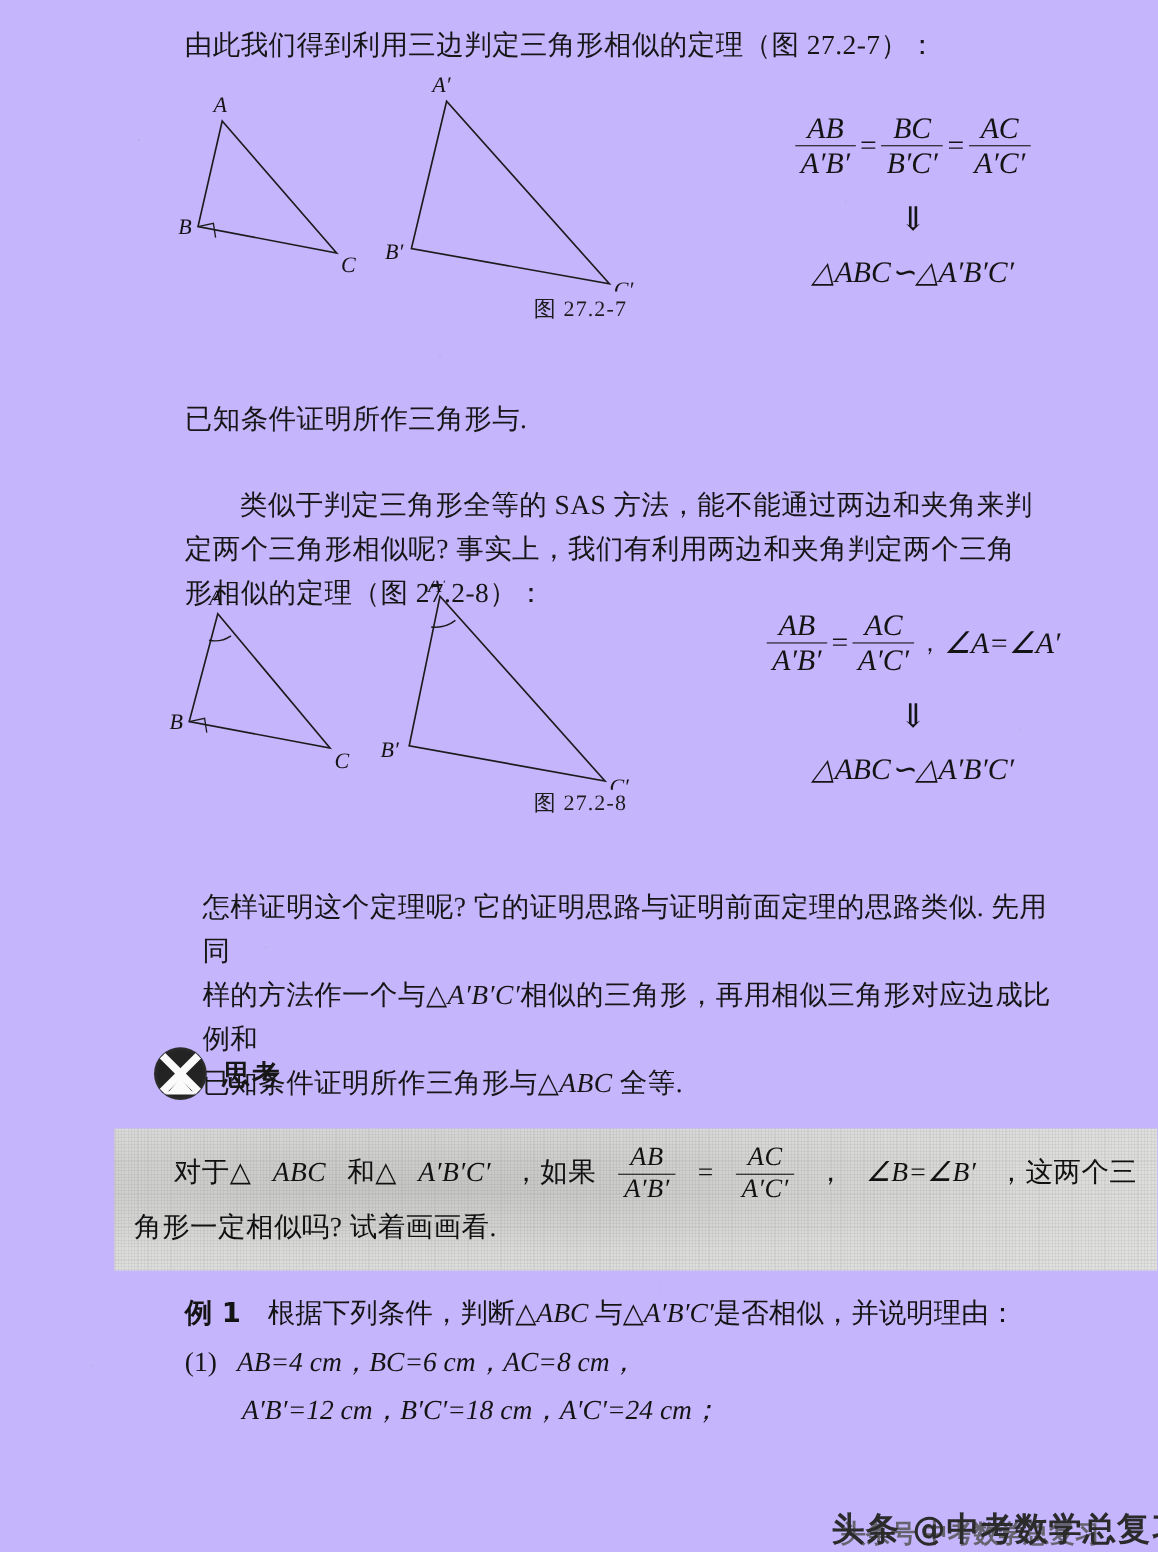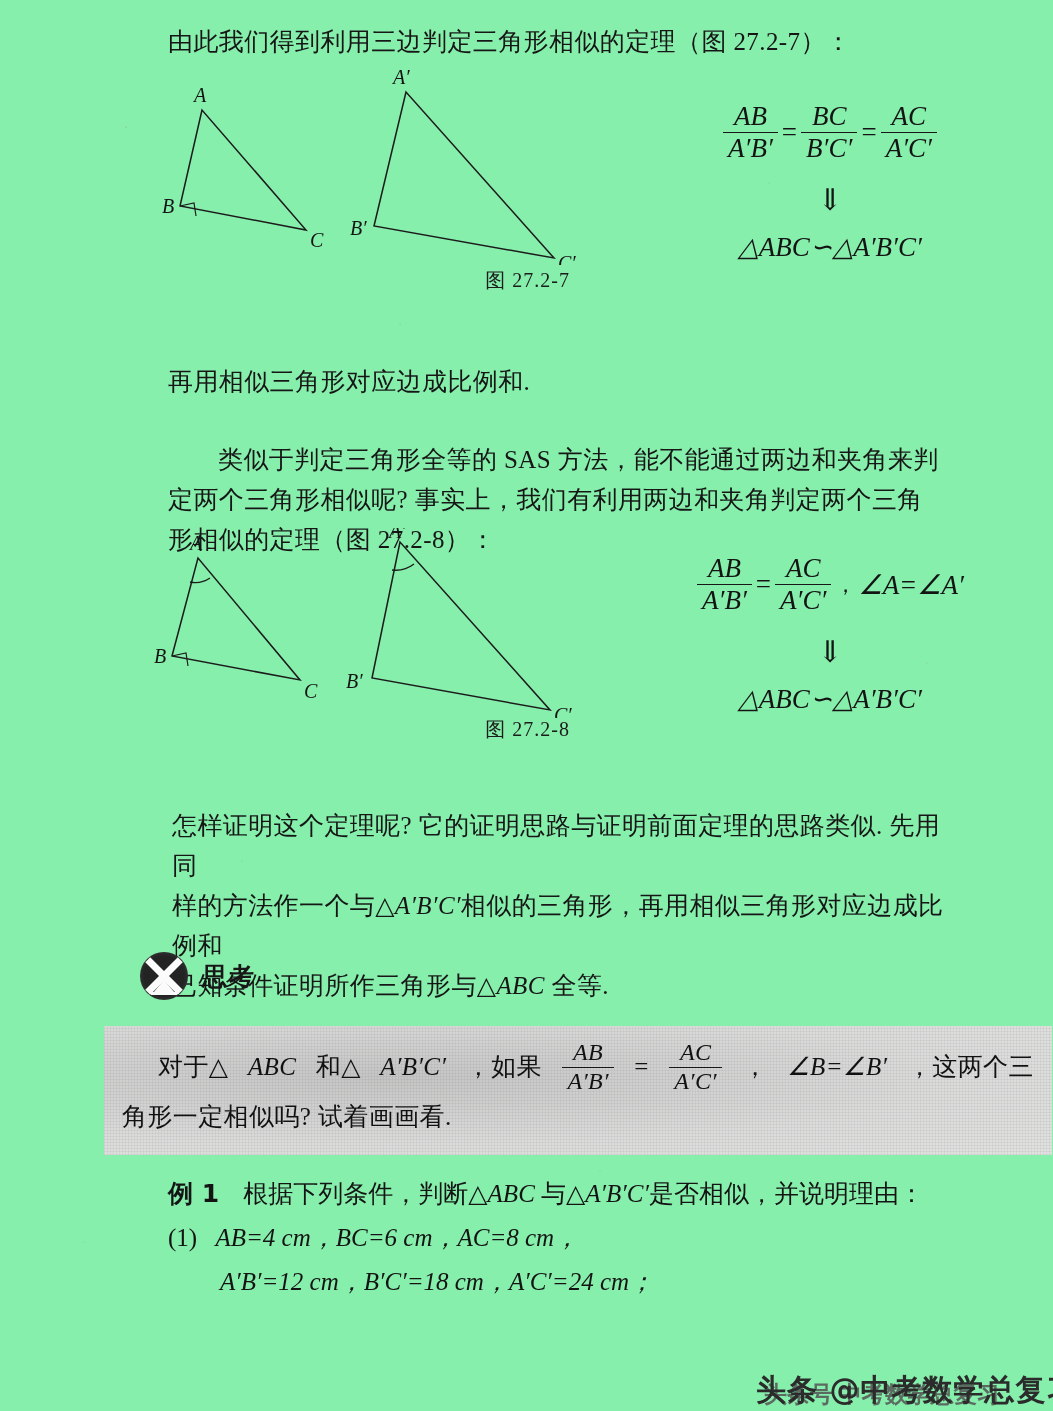--- a/index.html
+++ b/index.html
@@ -8,21 +8,21 @@
     background: #ffffff;
   }
   body {
     font-family: "Liberation Serif", "DejaVu Serif", serif;
     color: #1a1a1a;
   }
   #page {
     position: relative;
     width: 1053px;
     height: 1411px;
-    background: #86efac;
+    background: #c4b5fd;
     overflow: hidden;
   }
   
   #page::before {
     content: "";
     position: absolute;
     inset: 0;
     pointer-events: none;
     background-image:
       radial-gradient(circle at 12% 9%, rgba(140,140,140,.25) 0 1px, transparent 1.2px),
@@ -222,21 +222,21 @@
           <span class="num mi">AC</span>
           <span class="den mi">A′C′</span>
         </span>
       </div>
       <div class="dbl-arrow" style="margin-top:22px;">⇓</div>
       <div class="concl mi" style="margin-top:16px;">△ABC∽△A′B′C′</div>
     </div>
   </div>
 
   <div class="content" style="top:362px;left:168px;width:800px;">
-    <p class="para">再用相似三角形对应边成比例和.</p>
+    <p class="para">已知条件证明所作三角形与.</p>
   </div>
 
   <div class="content" style="top:440px;left:168px;width:772px;">
     <p class="para indent2">类似于判定三角形全等的 SAS 方法，能不能通过两边和夹角来判定两个三角形相似呢? 事实上，我们有利用两边和夹角判定两个三角形相似的定理（图 27.2-8）：</p>
   </div>
 
   <div class="content figure-row" style="top:528px;left:0;">
 
     <div style="position:absolute;left:150px;top:0;">
       <svg width="450" height="190" viewBox="0 0 450 190">
@@ -270,21 +270,21 @@
         </span>
         <span style="font-size:22px;">，</span>
         <span class="mi">∠A=∠A′</span>
       </div>
       <div class="dbl-arrow" style="margin-top:22px;">⇓</div>
       <div class="concl mi" style="margin-top:16px;">△ABC∽△A′B′C′</div>
     </div>
   </div>
 
 
-  <div class="content" style="top:806px;left:172px;width:790px;">
+  <div class="content" style="top:806px;left:184px;width:790px;">
     <p class="para">
       <span>怎样证明这个定理呢? 它的证明思路与证明前面定理的思路类似. 先用同</span>
     </p>
     <p class="para">
       <span>样的方法作一个与△</span><span class="mi">A′B′C′</span><span>相似的三角形，再用相似三角形对应边成比例和</span>
     </p>
     <p class="para">
       <span>已知条件证明所作三角形与△</span><span class="mi">ABC</span><span> 全等.</span>
     </p>
   </div>

